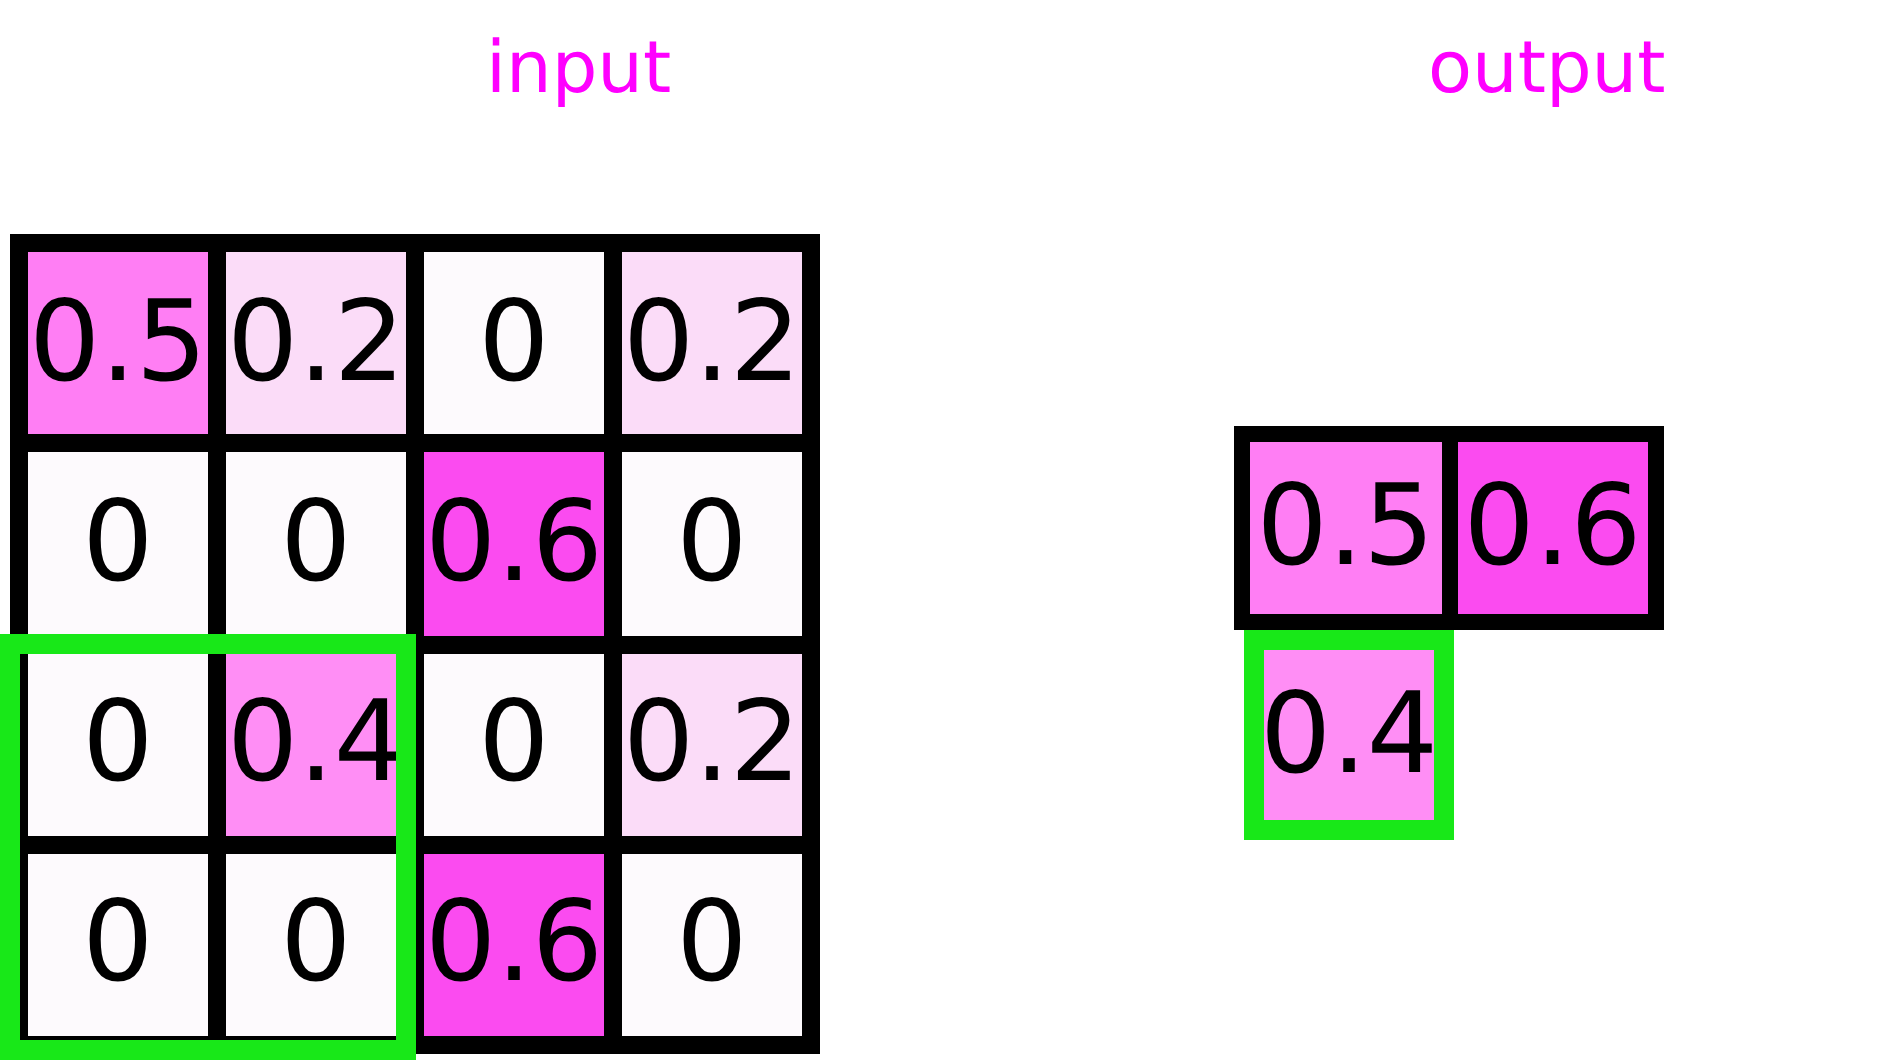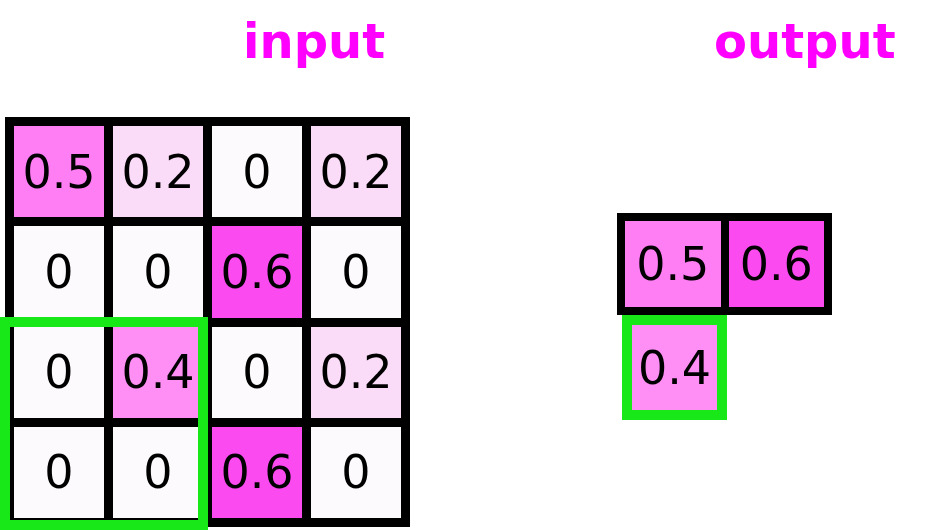--- a/index.html
+++ b/index.html
@@ -11,23 +11,23 @@
     width: 941px;
     height: 530px;
     position: relative;
     overflow: hidden;
     font-family: "DejaVu Sans", sans-serif;
   }
 
   
   .title {
     position: absolute;
-    font-size: 48px;
+    font-size: 36px;
     line-height: 1;
-    font-weight: 700;
+    font-weight: 400;
     letter-spacing: 0px;
     white-space: nowrap;
   }
   #title-input  { left: 243px; top: 17px; }
   #title-output { left: 714px; top: 17px; }
 
   
   #input-grid {
     position: absolute;
     left: 5px;
@@ -44,21 +44,21 @@
     grid-template-columns: repeat(4, 1fr);
     grid-template-rows: repeat(4, 1fr);
     gap: 9px;
     padding: 9px;
     box-sizing: border-box;
   }
   .cell {
     display: flex;
     align-items: center;
     justify-content: center;
-    font-size: 46px;
+    font-size: 56px;
     color: #000000;
     line-height: 1;
     box-sizing: border-box;
     overflow: hidden;
   }
 
   
   #input-highlight {
     position: absolute;
     left: 0px;

